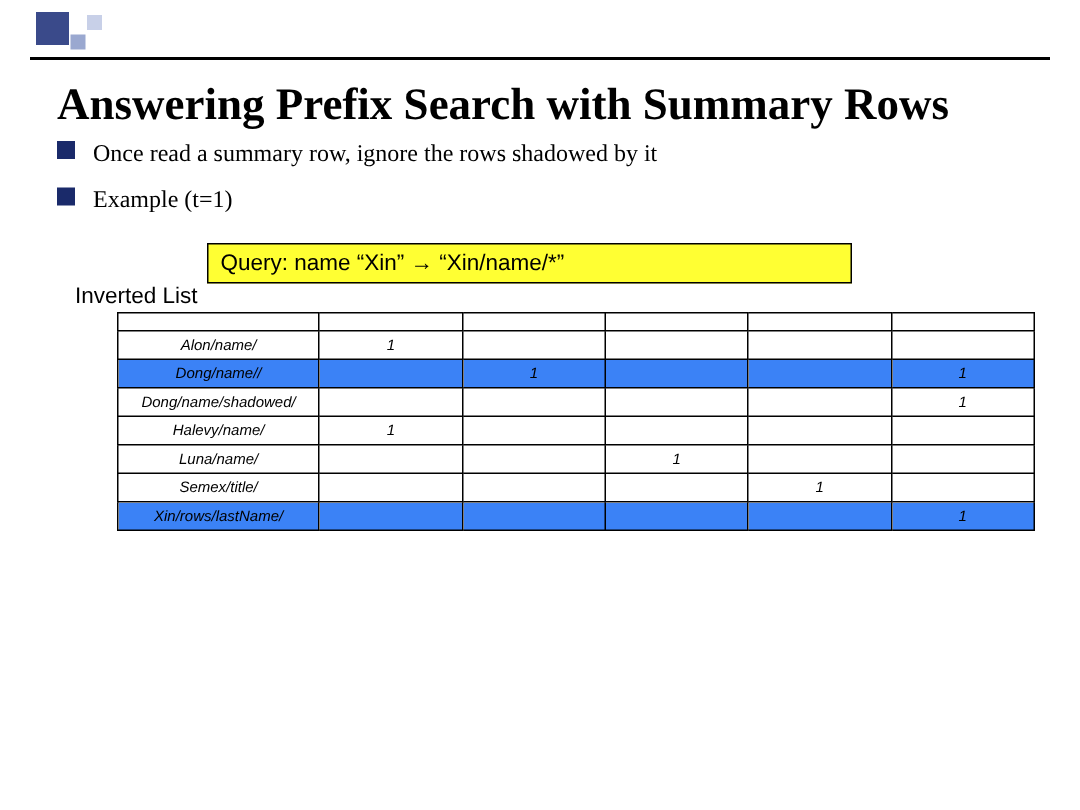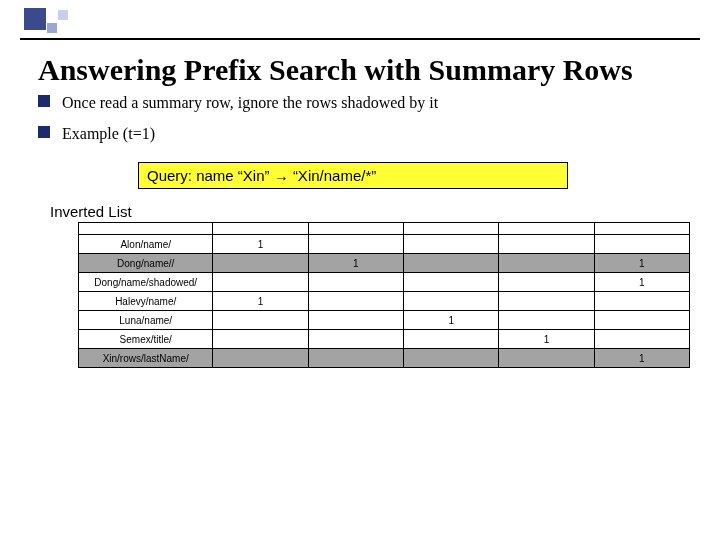--- a/index.html
+++ b/index.html
@@ -44,53 +44,54 @@
     text-indent: -28px;
   }
   .bmark {
     display: inline-block;
     width: 12px; height: 12px;
     background: #1a2a6a;
     margin-right: 12px;
     vertical-align: 1px;
   }
   .query {
-    margin: 8px 0 14px 100px;
+    margin: 8px 0 0 100px;
     background: #ffff33;
     border: 1px solid #000;
     padding: 4px 8px;
     font-size: 15px;
     display: inline-block;
     min-width: 430px;
   }
   .inverted-label {
     font-size: 15px;
     margin: 0 0 2px 12px;
   }
   .table-wrap {
     margin-left: 40px;
     width: 612px;
+    font-style: italic;
   }
   table {
     border-collapse: collapse;
     width: 100%;
     table-layout: fixed;
   }
   td {
     border: 1px solid #000;
     font-size: 10px;
     text-align: center;
     height: 19px;
     vertical-align: middle;
     overflow: hidden;
   }
   td.key { width: 134px; }
   td.c { width: 95px; }
   tr.hdr td { height: 12px; }
-  tr.pink td { background: #a3a3a3; }
+  tr.pink td { background: #3b82f6; }
 </style>
 </head>
 <body>
 
 <div class="decor">
   <div class="sq sq1"></div>
   <div class="sq sq2"></div>
   <div class="sq sq3"></div>
   <div class="hr"></div>
 </div>

